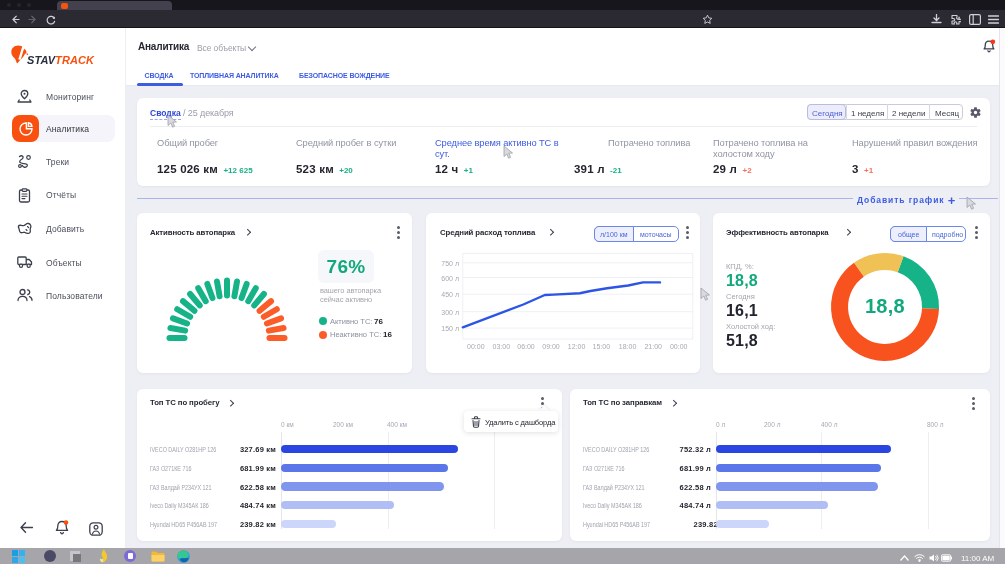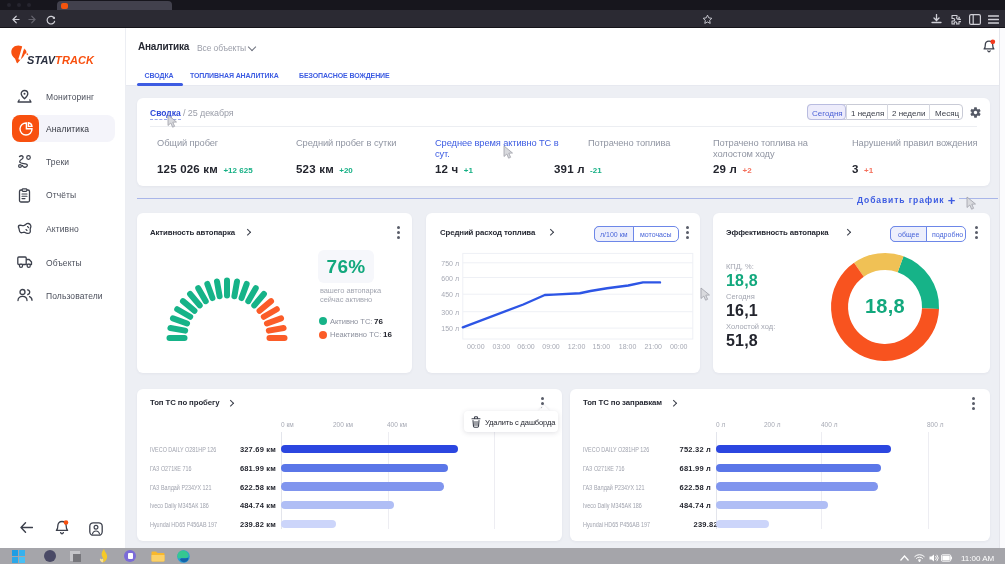--- a/index.html
+++ b/index.html
@@ -107,21 +107,21 @@
     <span class="mi-txt">Отчёты</span>
   </div>
 
 <div class="menuitem" style="top:221px;">
     <span class="mi-ico">
   <svg width="16" height="15" viewBox="0 0 16 15">
         <path d="M1.5 5 C3 3 5 5.5 7 4.5 C9 3.5 9.5 2 11.5 2.5 C13.5 3 14.5 5 13.5 7 C12.5 9 14 10 13 11.5 C12 13 9.5 12.5 8 11.5 C6.5 10.5 5 12.5 3.5 11.5 C2 10.5 2.5 9 2 7.5 C1.5 6.5 1 5.8 1.5 5 Z" stroke="#3c404c" stroke-width="1.3" fill="none" stroke-linejoin="round"></path>
         <path d="M10.5 5.5 l1.2 1.2 M9 8.5 l1 1" stroke="#3c404c" stroke-width="1.1" stroke-linecap="round"></path>
       </svg>
 </span>
-    <span class="mi-txt">Активно</span>
+    <span class="mi-txt">Добавить</span>
   </div>
 
 <div class="menuitem" style="top:255px;">
     <span class="mi-ico">
   <svg width="16" height="14" viewBox="0 0 16 14">
         <rect x="0.8" y="2" width="8.4" height="7.5" rx="1" stroke="#3c404c" stroke-width="1.3" fill="none"></rect>
         <path d="M9.2 4.5 H12.2 L14.5 7 V9.5 H9.2" stroke="#3c404c" stroke-width="1.3" fill="none" stroke-linejoin="round"></path>
         <circle cx="4" cy="10.7" r="1.6" fill="#fff" stroke="#3c404c" stroke-width="1.2"></circle>
         <circle cx="11.7" cy="10.7" r="1.6" fill="#fff" stroke="#3c404c" stroke-width="1.2"></circle>
       </svg>
@@ -197,21 +197,21 @@
     <div class="sc-v">125 026 км <span class="sc-up">+12 625</span></div>
   </div>
 <div class="abs sumcol" style="left:296px;">
     <div class="sc-l">Средний пробег в сутки</div>
     <div class="sc-v">523 км <span class="sc-up">+20</span></div>
   </div>
 <div class="abs sumcol" style="left:435px;">
     <div class="sc-l" style="color:#3d5ce2;width:126px;">Среднее время активно ТС в сут.</div>
     <div class="sc-v">12 ч <span class="sc-up">+1</span></div>
   </div>
-<div class="abs sumcol" style="left:554px;padding-left:34px;">
+<div class="abs sumcol" style="left:574px;padding-left:34px;">
     <div class="sc-l">Потрачено топлива</div>
     <div class="sc-v">391 л <span class="sc-up">-21</span></div>
   </div>
 <div class="abs sumcol" style="left:713px;">
     <div class="sc-l" style="width:112px;">Потрачено топлива на холостом ходу</div>
     <div class="sc-v">29 л <span class="sc-dn">+2</span></div>
   </div>
 <div class="abs sumcol" style="left:852px;">
     <div class="sc-l" style="white-space:nowrap;">Нарушений правил вождения</div>
     <div class="sc-v">3 <span class="sc-dn">+1</span></div>

